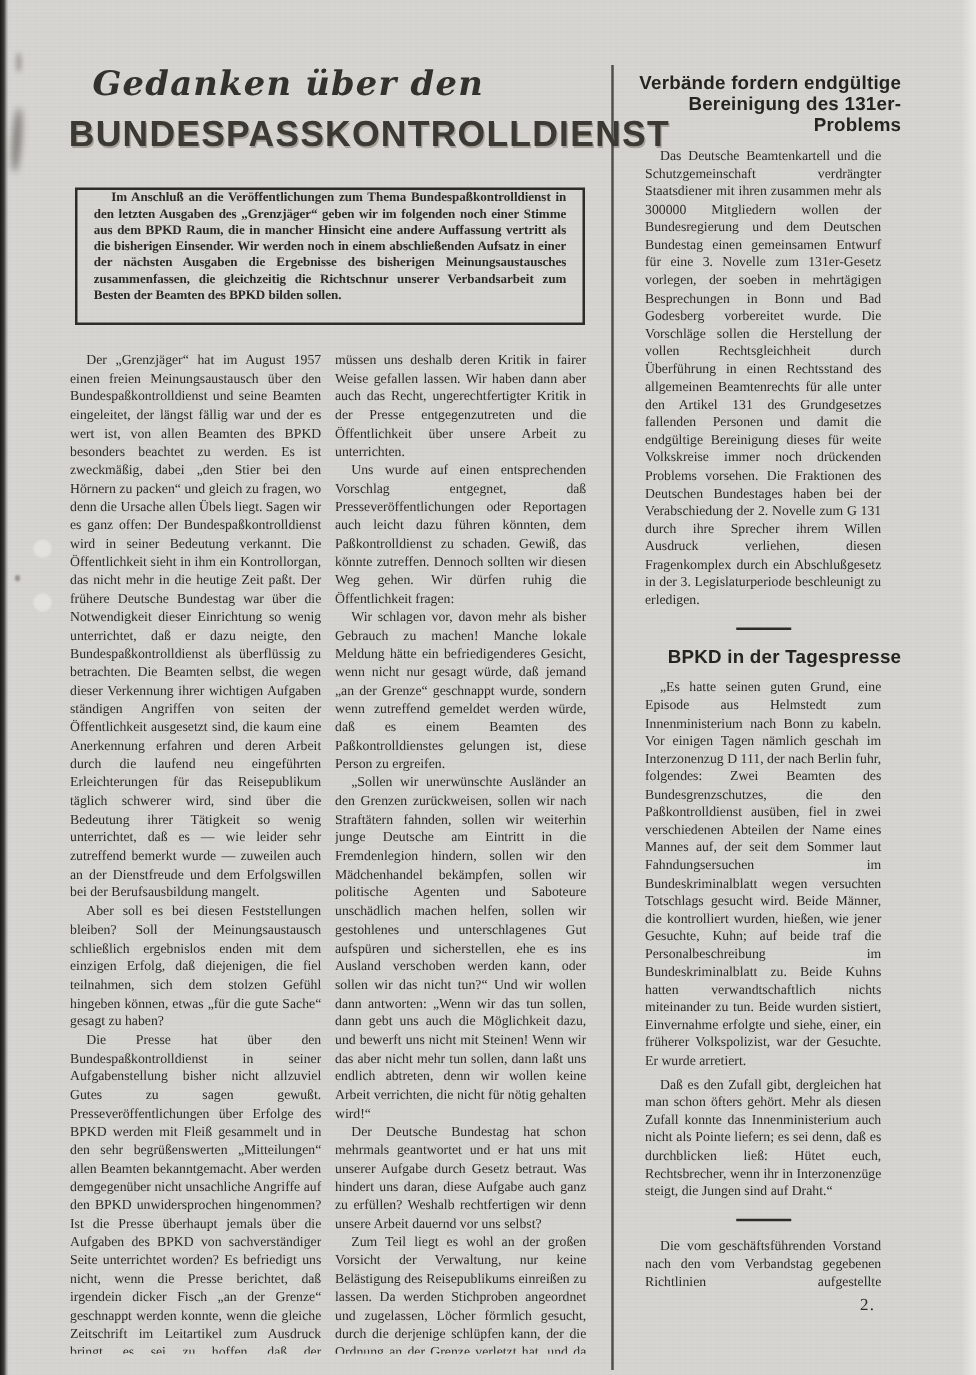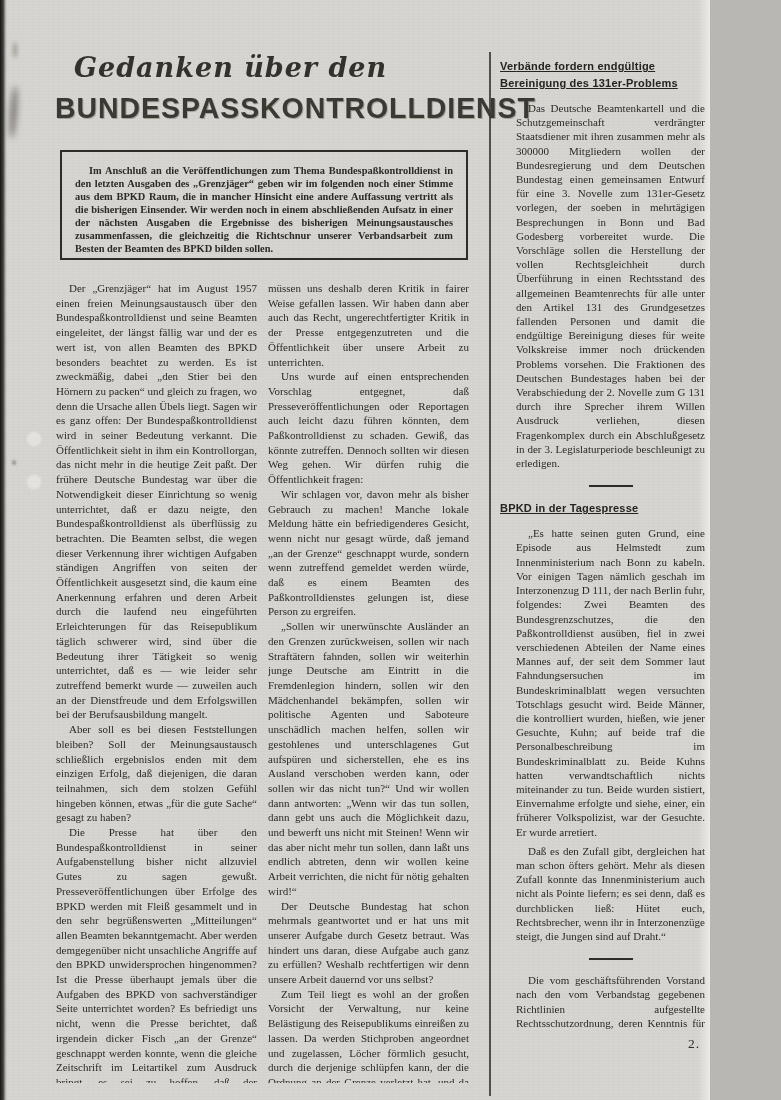--- a/index.html
+++ b/index.html
@@ -2,21 +2,21 @@
 <html lang="de"><head>
 <meta charset="utf-8">
 <style>
   html,body{margin:0;padding:0;}
   body{
     width:781px;height:1100px;
     font-family:"Liberation Serif", serif;
     background:#b9b7b3;
   }
   .page{
-    position:relative;width:710px;height:1100px;overflow:hidden;
+    position:relative;width:781px;height:1100px;overflow:hidden;
     background:#d6d4d0;
     background-image:
       repeating-linear-gradient(0deg, rgba(0,0,0,0.015) 0 1px, transparent 1px 3px),
       repeating-linear-gradient(90deg, rgba(255,255,255,0.03) 0 2px, transparent 2px 5px);
     color:#2c2a25;
   }
   
   .scan-edge-left{position:absolute;left:0;top:0;width:7px;height:1100px;
     background:linear-gradient(to right,#181817 0%,#413f3c 45%,rgba(90,88,84,.35) 75%,transparent 100%);}
   .scan-edge-right{position:absolute;right:0;top:0;width:12px;height:1100px;
@@ -45,42 +45,42 @@
     letter-spacing:1px;color:#3b3934;
     text-shadow:1px 1px 0 rgba(125,120,110,.55);
     transform:scaleX(.98);transform-origin:left;
     white-space:nowrap;
   }
 
   
   .intro-box{
     position:absolute;left:60px;top:150px;width:408px;height:110px;
     border:2px solid #2e2c27;box-sizing:border-box;
-    padding:12px 13px;overflow:hidden;
+    padding:0 13px;overflow:hidden;
   }
   .intro-box p{
     margin:0;font-size:10.4px;line-height:13px;font-weight:700;
     text-align:justify;text-indent:14px;color:#2c2a25;
   }
 
   
   .col{position:absolute;text-align:justify;font-size:11px;line-height:14.7px;overflow:hidden;}
   .col p{margin:0;text-indent:13px;}
   .col p.cont{text-indent:0;}
   .col-left{left:56px;top:281px;width:201px;height:802px;}
   .col-middle{left:268px;top:281px;width:201px;height:802px;}
 
   .column-rule{position:absolute;left:489px;top:52px;width:2px;height:1044px;background:#3a3834;opacity:.85;}
 
   .col-right{left:500px;top:58px;width:221px;height:975px;line-height:14.2px;}
   .col-right p{margin:0 16px 5px;text-indent:12px;}
   .sidebar-heading{
     margin:0 0 9px;font-family:"Liberation Sans", sans-serif;
-    font-weight:700;font-size:11px;line-height:17px;
-    text-align:left;color:#262420;white-space:pre-line;letter-spacing:.2px;text-decoration:underline;
+    font-weight:700;font-size:15px;line-height:17px;
+    text-align:right;color:#262420;white-space:pre-line;letter-spacing:.2px;
   }
   .divider{width:44px;height:2px;background:#2e2c27;margin:15px auto 13px;}
 
   .page-number{
     position:absolute;left:688px;top:1036px;
     font-size:13.5px;letter-spacing:1px;color:#2c2a25;
   }
 </style>
 </head>
 <body>
@@ -97,21 +97,21 @@
 
   <div class="kicker">Gedanken über den</div>
   <h1 class="headline">BUNDESPASSKONTROLLDIENST</h1>
 
   <div class="intro-box">
     <p>Im Anschluß an die Veröffentlichungen zum Thema Bundespaßkontrolldienst in den letzten Ausgaben des „Grenzjäger“ geben wir im folgenden noch einer Stimme aus dem BPKD Raum, die in mancher Hinsicht eine andere Auffassung vertritt als die bisherigen Einsender. Wir werden noch in einem abschließenden Aufsatz in einer der nächsten Ausgaben die Ergebnisse des bisherigen Meinungsaustausches zusammenfassen, die gleichzeitig die Richtschnur unserer Verbandsarbeit zum Besten der Beamten des BPKD bilden sollen.</p>
   </div>
 
   <div class="col col-left">
     <p>Der „Grenzjäger“ hat im August 1957 einen freien Meinungsaustausch über den Bundespaßkontrolldienst und seine Beamten eingeleitet, der längst fällig war und der es wert ist, von allen Beamten des BPKD besonders beachtet zu werden. Es ist zweckmäßig, dabei „den Stier bei den Hörnern zu packen“ und gleich zu fragen, wo denn die Ursache allen Übels liegt. Sagen wir es ganz offen: Der Bundespaßkontrolldienst wird in seiner Bedeutung verkannt. Die Öffentlichkeit sieht in ihm ein Kontrollorgan, das nicht mehr in die heutige Zeit paßt. Der frühere Deutsche Bundestag war über die Notwendigkeit dieser Einrichtung so wenig unterrichtet, daß er dazu neigte, den Bundespaßkontrolldienst als überflüssig zu betrachten. Die Beamten selbst, die wegen dieser Verkennung ihrer wichtigen Aufgaben ständigen Angriffen von seiten der Öffentlichkeit ausgesetzt sind, die kaum eine Anerkennung erfahren und deren Arbeit durch die laufend neu eingeführten Erleichterungen für das Reisepublikum täglich schwerer wird, sind über die Bedeutung ihrer Tätigkeit so wenig unterrichtet, daß es — wie leider sehr zutreffend bemerkt wurde — zuweilen auch an der Dienstfreude und dem Erfolgswillen bei der Berufsausbildung mangelt.</p>
-    <p>Aber soll es bei diesen Feststellungen bleiben? Soll der Meinungsaustausch schließlich ergebnislos enden mit dem einzigen Erfolg, daß diejenigen, die daran teilnahmen, sich dem stolzen Gefühl hingeben können, etwas „für die gute Sache“ gesagt zu haben?</p>
+    <p>Aber soll es bei diesen Feststellungen bleiben? Soll der Meinungsaustausch schließlich ergebnislos enden mit dem einzigen Erfolg, daß diejenigen, die fiel teilnahmen, sich dem stolzen Gefühl hingeben können, etwas „für die gute Sache“ gesagt zu haben?</p>
     <p>Die Presse hat über den Bundespaßkontrolldienst in seiner Aufgabenstellung bisher nicht allzuviel Gutes zu sagen gewußt. Presseveröffentlichungen über Erfolge des BPKD werden mit Fleiß gesammelt und in den sehr begrüßenswerten „Mitteilungen“ allen Beamten bekanntgemacht. Aber werden demgegenüber nicht unsachliche Angriffe auf den BPKD unwidersprochen hingenommen? Ist die Presse überhaupt jemals über die Aufgaben des BPKD von sachverständiger Seite unterrichtet worden? Es befriedigt uns nicht, wenn die Presse berichtet, daß irgendein dicker Fisch „an der Grenze“ geschnappt werden konnte, wenn die gleiche Zeitschrift im Leitartikel zum Ausdruck bringt, es sei zu hoffen, daß der „EUROPÄISCHE WIND“ die Grenzformalitäten und besonders den Paßkontrolldienst hinwegfegen werde. Wir arbeiten im Lichte der Öffentlichkeit und wir</p>
   </div>
 
   <div class="col col-middle">
     <p class="cont">müssen uns deshalb deren Kritik in fairer Weise gefallen lassen. Wir haben dann aber auch das Recht, ungerechtfertigter Kritik in der Presse entgegenzutreten und die Öffentlichkeit über unsere Arbeit zu unterrichten.</p>
     <p>Uns wurde auf einen entsprechenden Vorschlag entgegnet, daß Presseveröffentlichungen oder Reportagen auch leicht dazu führen könnten, dem Paßkontrolldienst zu schaden. Gewiß, das könnte zutreffen. Dennoch sollten wir diesen Weg gehen. Wir dürfen ruhig die Öffentlichkeit fragen:</p>
     <p>Wir schlagen vor, davon mehr als bisher Gebrauch zu machen! Manche lokale Meldung hätte ein befriedigenderes Gesicht, wenn nicht nur gesagt würde, daß jemand „an der Grenze“ geschnappt wurde, sondern wenn zutreffend gemeldet werden würde, daß es einem Beamten des Paßkontrolldienstes gelungen ist, diese Person zu ergreifen.</p>
     <p>„Sollen wir unerwünschte Ausländer an den Grenzen zurückweisen, sollen wir nach Straftätern fahnden, sollen wir weiterhin junge Deutsche am Eintritt in die Fremdenlegion hindern, sollen wir den Mädchenhandel bekämpfen, sollen wir politische Agenten und Saboteure unschädlich machen helfen, sollen wir gestohlenes und unterschlagenes Gut aufspüren und sicherstellen, ehe es ins Ausland verschoben werden kann, oder sollen wir das nicht tun?“ Und wir wollen dann antworten: „Wenn wir das tun sollen, dann gebt uns auch die Möglichkeit dazu, und bewerft uns nicht mit Steinen! Wenn wir das aber nicht mehr tun sollen, dann laßt uns endlich abtreten, denn wir wollen keine Arbeit verrichten, die nicht für nötig gehalten wird!“</p>
     <p>Der Deutsche Bundestag hat schon mehrmals geantwortet und er hat uns mit unserer Aufgabe durch Gesetz betraut. Was hindert uns daran, diese Aufgabe auch ganz zu erfüllen? Weshalb rechtfertigen wir denn unsere Arbeit dauernd vor uns selbst?</p>
     <p>Zum Teil liegt es wohl an der großen Vorsicht der Verwaltung, nur keine Belästigung des Reisepublikums einreißen zu lassen. Da werden Stichproben angeordnet und zugelassen, Löcher förmlich gesucht, durch die derjenige schlüpfen kann, der die Ordnung an der Grenze verletzt hat, und da beschneidet man die Zahl der Stellen, damit nur nicht zuviel Paßkontrollbeamte sichtbar werden.</p>

